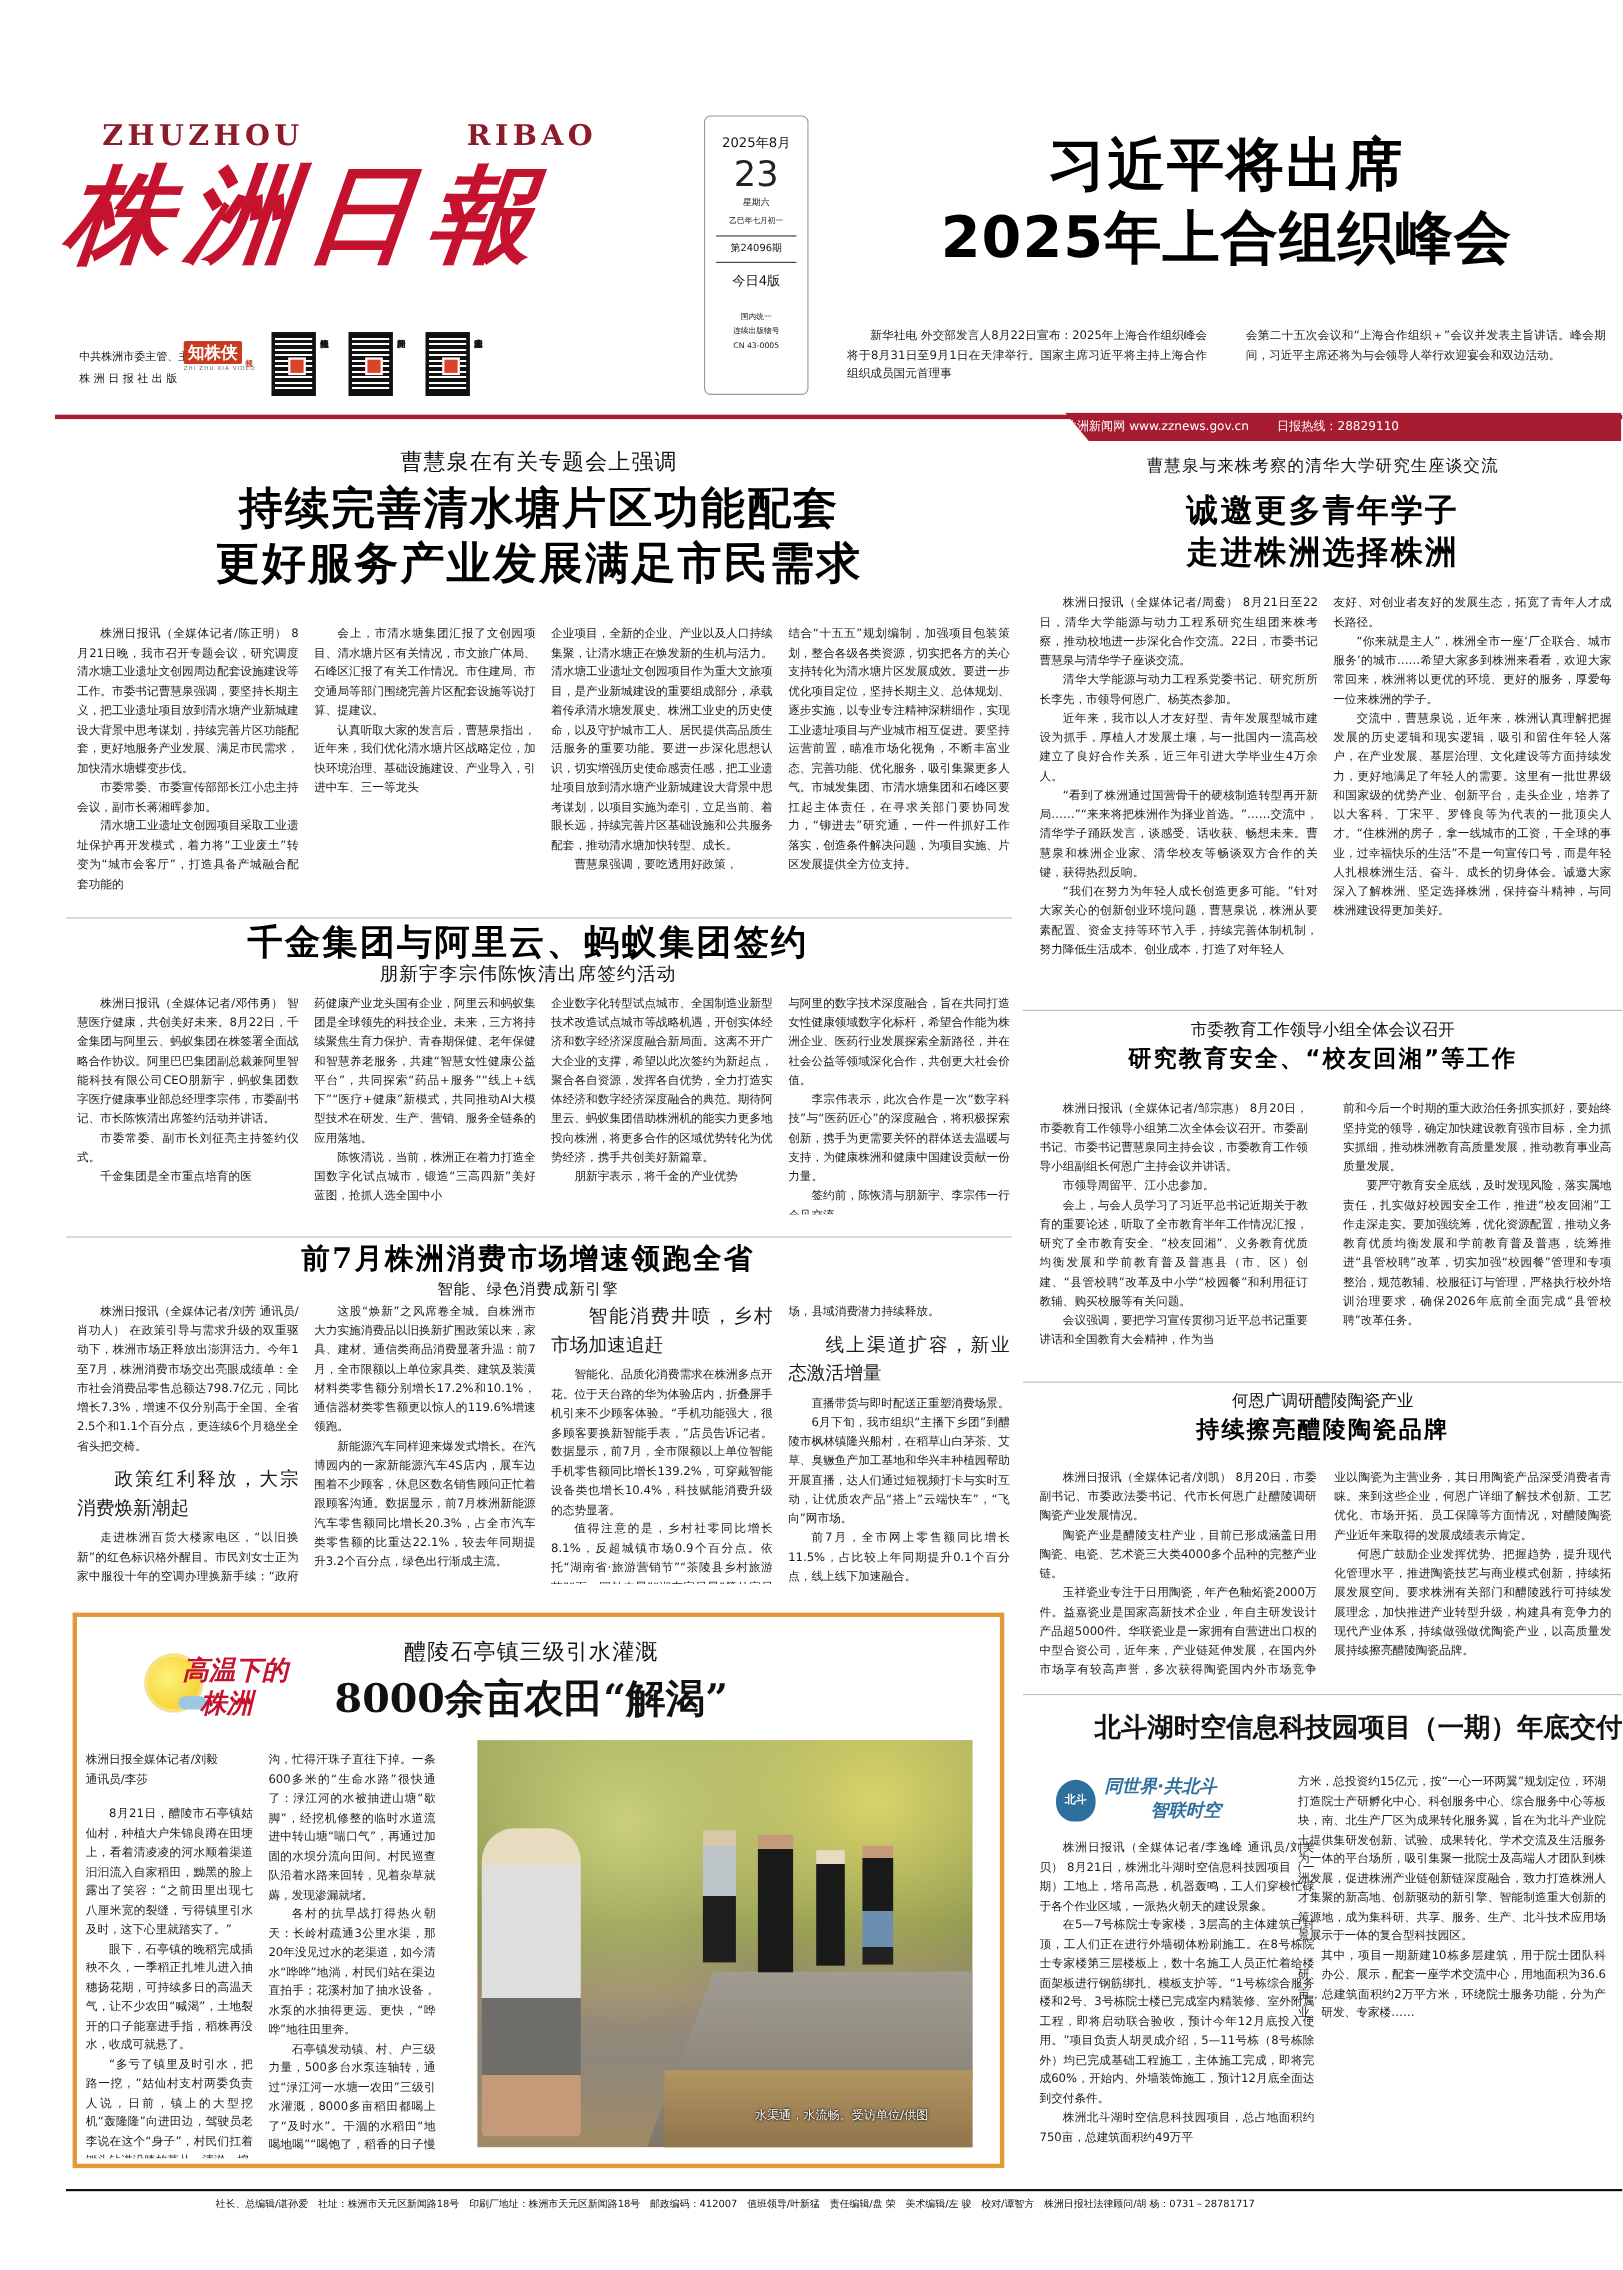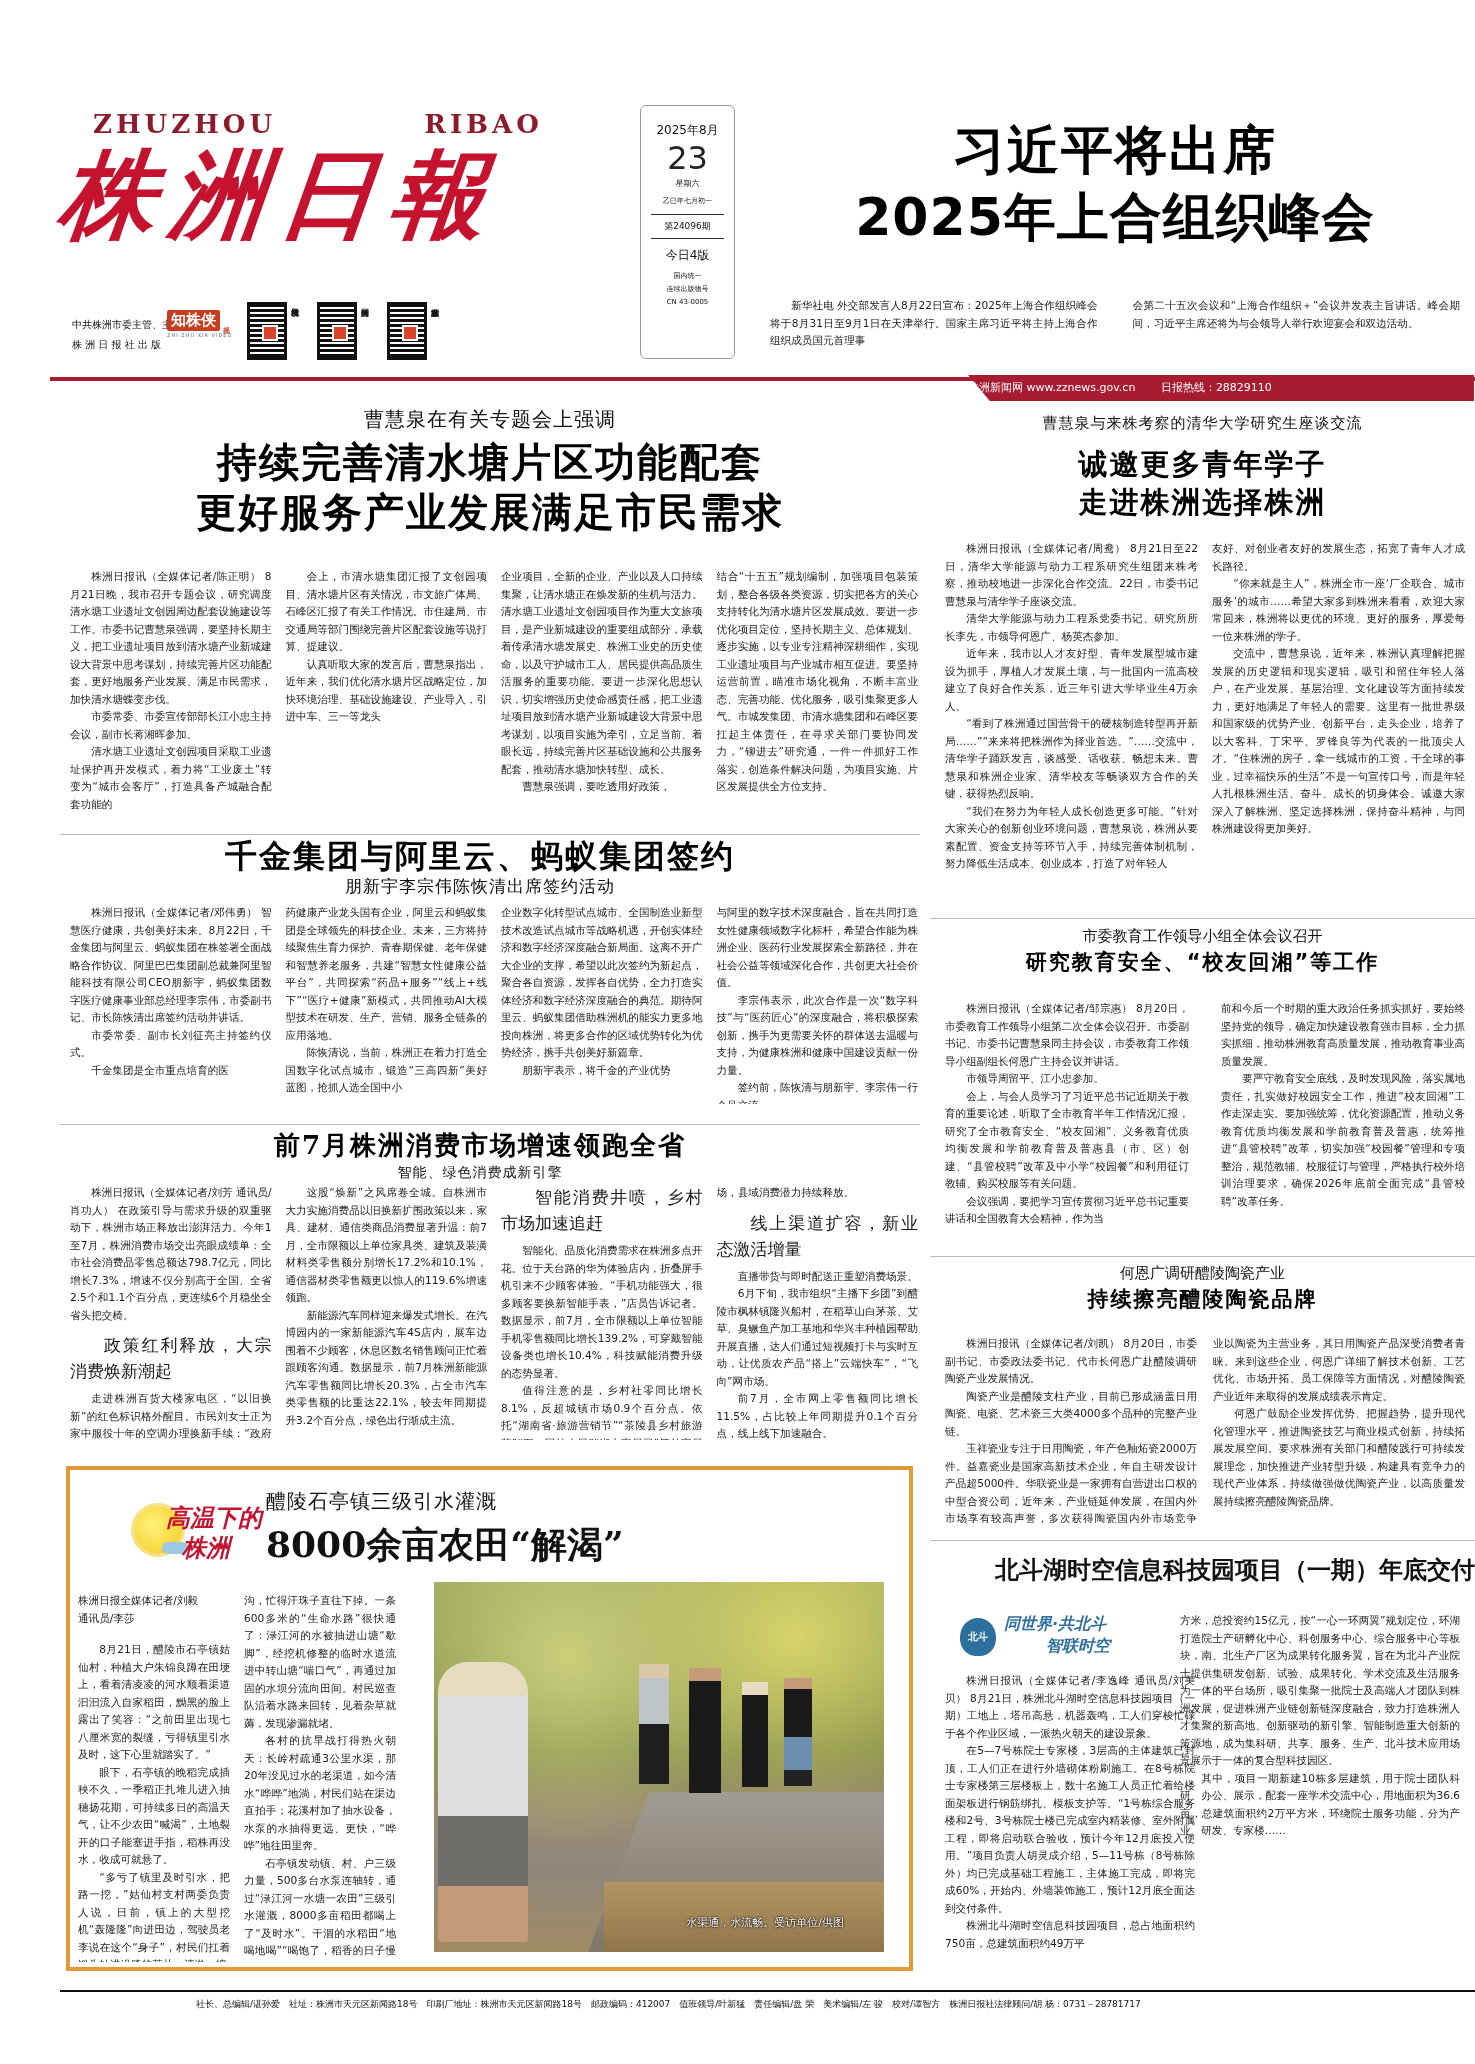--- a/index.html
+++ b/index.html
@@ -65,21 +65,21 @@
 
 <div class="abs dateBox">
   <div style="font-size:12px;margin-top:18px">2025年8月</div>
   <div style="font-size:32px;margin-top:6px;color:#222">23</div>
   <div style="font-size:8px;margin-top:6px">星期六</div>
   <div style="font-size:7px;margin-top:10px">乙巳年七月初一</div>
   <div style="border-top:1px solid #333;margin:9px 10px 0"></div>
   <div style="font-size:9px;margin-top:7px">第24096期</div>
   <div style="border-top:1px solid #333;margin:7px 10px 0"></div>
   <div style="font-size:12px;margin-top:10px">今日4版</div>
-  <div style="font-size:7px;margin-top:12px">国内统一</div>
+  <div style="font-size:7px;margin-top:24px">国内统一</div>
   <div style="font-size:7px;margin-top:6px">连续出版物号</div>
   <div style="font-size:7px;margin-top:6px">CN 43-0005</div>
 </div>
 
 <div class="abs" style="left:770px;top:118px;width:690px;text-align:center;font-weight:900;color:#000">
   <div style="font-size:52px;line-height:64px;letter-spacing:2px">习近平将出席</div>
   <div style="font-size:52px;line-height:70px;letter-spacing:1px">2025年上合组织峰会</div>
 </div>
 <div class="cols" style="left:770px;top:297px;width:690px;gap:35px">
   <div class="col">
@@ -175,21 +175,21 @@
   </div>
 </div>
 
 <div class="abs" style="left:66px;top:1466px;width:847px;height:505px;border:4px solid #e09a3a;background:#fff">
   <div class="abs" style="left:64px;top:22px;width:130px;height:80px">
     <div style="position:absolute;left:0;top:14px;width:48px;height:48px;border-radius:50%;background:radial-gradient(circle at 40% 40%,#fff27a,#f2c81e);box-shadow:0 0 0 3px #f6e08a"></div>
     <div style="position:absolute;left:28px;top:50px;width:26px;height:12px;border-radius:8px;background:#9cc8e4"></div>
     <div style="position:absolute;left:32px;top:10px;font-size:24px;font-weight:900;font-style:italic;color:#c4122f;white-space:nowrap">高温下的</div>
     <div style="position:absolute;left:48px;top:40px;font-size:24px;font-weight:900;font-style:italic;color:#c4122f">株洲</div>
   </div>
-  <div class="abs" style="left:196px;top:16px;width:460px;text-align:left">
+  <div class="abs" style="left:183px;top:16px;width:460px;text-align:center">
     <div style="font-size:20px;line-height:30px;letter-spacing:1px">醴陵石亭镇三级引水灌溉</div>
     <div class="serif" style="font-size:36px;font-weight:bold;line-height:48px;margin-top:4px">8000余亩农田“解渴”</div>
   </div>
   <div class="cols" style="left:8px;top:122px;width:318px;height:370px;gap:14px">
     <div class="col">
       <p class="noind">株洲日报全媒体记者/刘毅</p>
       <p class="noind" style="margin-bottom:14px">通讯员/李莎</p>
       <p>8月21日，醴陵市石亭镇姑仙村，种植大户朱锦良蹲在田埂上，看着清凌凌的河水顺着渠道汩汩流入自家稻田，黝黑的脸上露出了笑容：“之前田里出现七八厘米宽的裂缝，亏得镇里引水及时，这下心里就踏实了。”</p>
         <p>眼下，石亭镇的晚稻完成插秧不久，一季稻正扎堆儿进入抽穗扬花期，可持续多日的高温天气，让不少农田“喊渴”，土地裂开的口子能塞进手指，稻株再没水，收成可就悬了。</p>
         <p>“多亏了镇里及时引水，把路一挖，”姑仙村支村两委负责人说，日前，镇上的大型挖机“轰隆隆”向进田边，驾驶员老李说在这个“身子”，村民们扛着锄头钻进没膝的草丛，清淤、挖</p>

